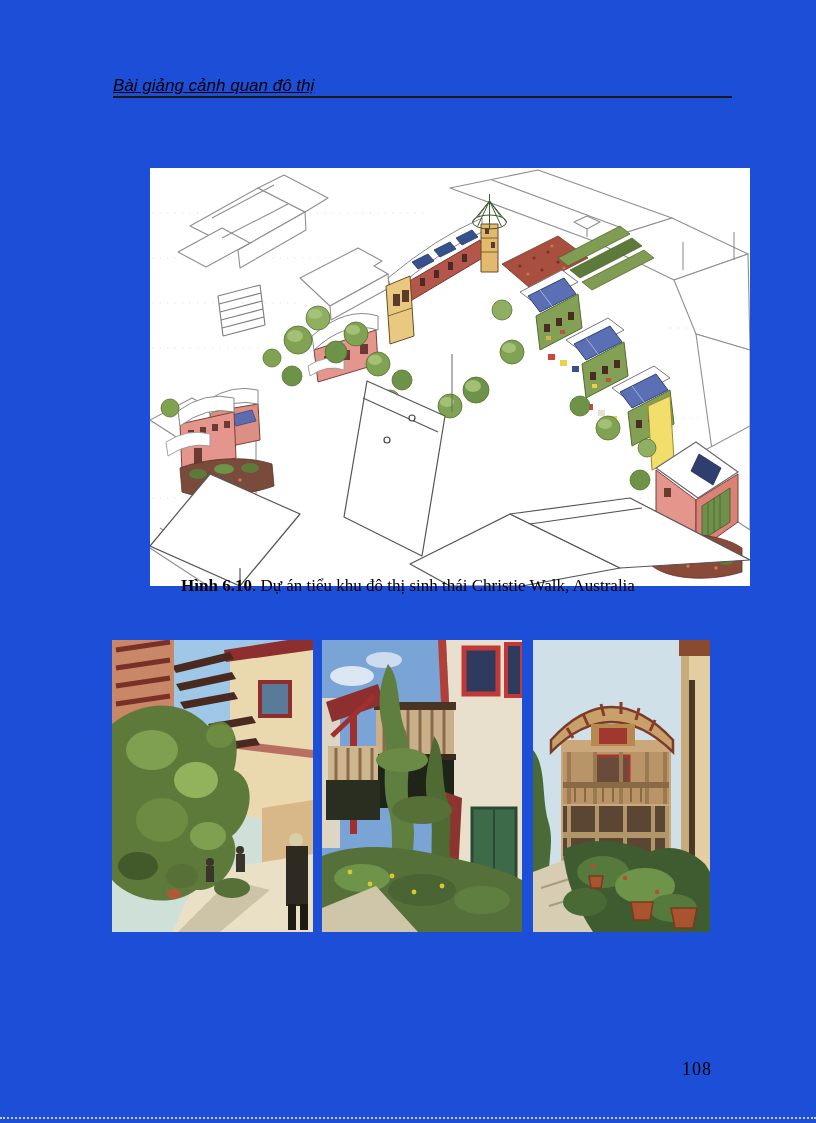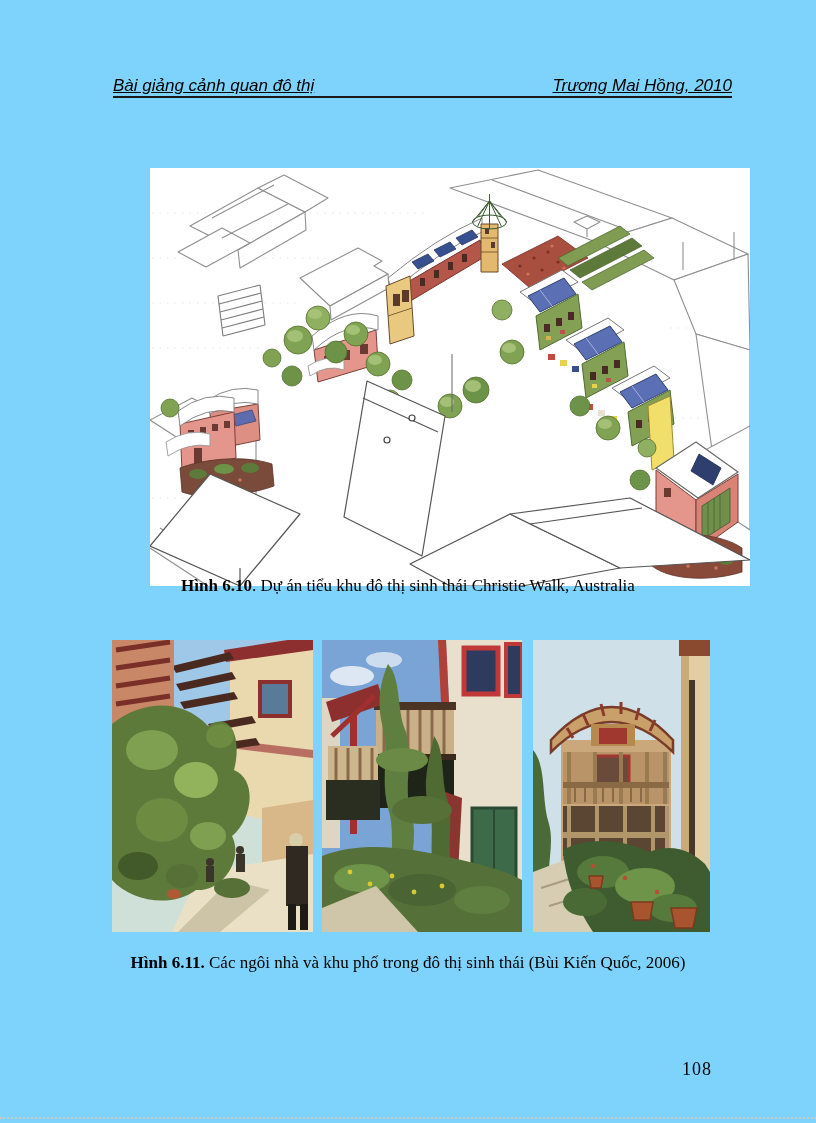--- a/index.html
+++ b/index.html
@@ -1,17 +1,17 @@
 <!DOCTYPE html>
 <html><head>
 <meta charset="utf-8">
 <style>
   html,body{margin:0;padding:0;background:#fff;}
   .page{
-    position:relative;width:816px;height:1123px;background:#7dd3fc;
+    position:relative;width:816px;height:1123px;background:#1d4ed8;
     font-family:"Liberation Serif", serif;color:#000;overflow:hidden;margin:0 auto;
   }
   
   .header{
     position:absolute;left:113px;right:84px;top:70px;height:26px;
     border-bottom:2px solid #1a1a1a;
     font-family:"Liberation Sans", sans-serif;font-style:italic;font-size:17px;
     display:flex;justify-content:space-between;align-items:flex-end;
   }
   .header span{text-decoration:underline;line-height:1.25;}
@@ -34,21 +34,20 @@
   
   .bottom-guide{position:absolute;left:0;right:0;bottom:4px;border-top:2px dotted #c9c9c9;height:0;}
 </style>
 </head>
 <body>
 
 <div class="page">
 
   <header class="header">
     <span>Bài giảng cảnh quan đô thị</span>
-    <span>Trương Mai Hồng, 2010</span>
   </header>
 
   <figure class="aerial">
     <svg viewBox="0 0 600 418" width="600" height="418">
       <rect x="0" y="0" width="600" height="418" fill="#ffffff"></rect>
 
       <g stroke="#d9dde2" stroke-width="1" stroke-dasharray="1.5,6" opacity="0.8">
         <line x1="2" y1="45" x2="280" y2="45"></line>
           <line x1="2" y1="90" x2="180" y2="90"></line>
         <line x1="2" y1="135" x2="150" y2="135"></line>
@@ -494,19 +493,18 @@
       </g>
 
       <g fill="#a8542e" stroke="#7a3a1e" stroke-width="1.5">
         <path d="M98,262 l22,0 l-3,18 l-16,0 Z"></path>
         <path d="M138,268 l26,0 l-4,20 l-18,0 Z"></path>
         <path d="M56,236 l14,0 l-2,12 l-10,0 Z"></path>
       </g>
     </svg>
   </div>
 
-  <p class="caption caption-2"><b>Hình 6.11.</b><span>  Các ngôi nhà và khu phố trong đô thị sinh thái (Bùi Kiến Quốc, 2006)</span></p>
 
   <div class="page-number">108</div>
 
   <div class="bottom-guide"></div>
 
 </div>
 
 </body></html>

